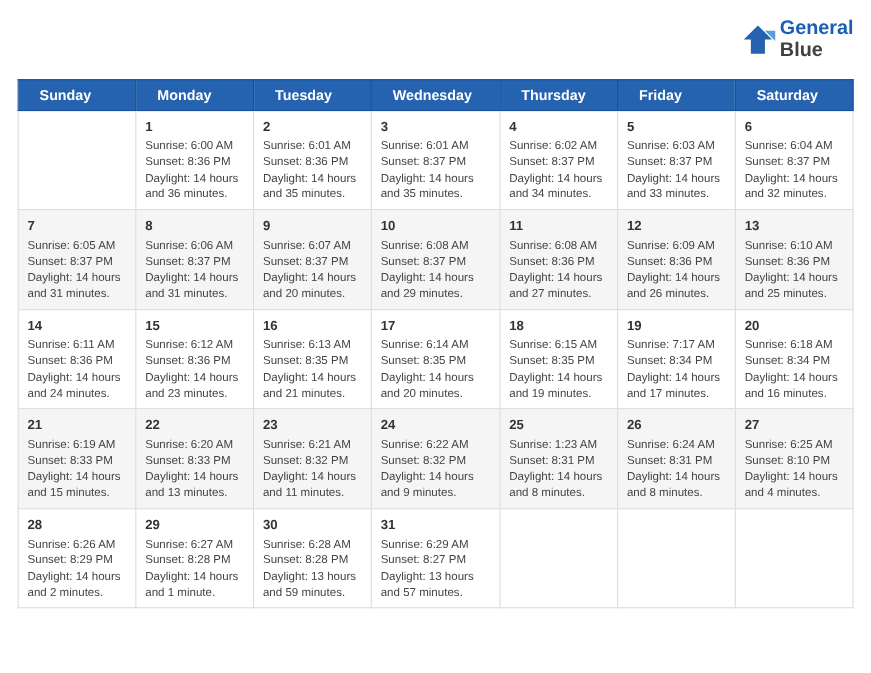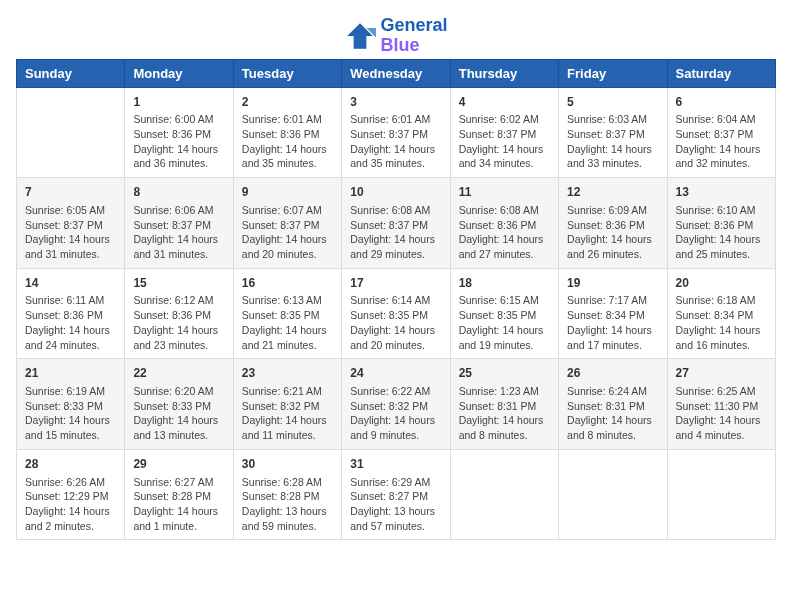--- a/index.html
+++ b/index.html
@@ -5,23 +5,23 @@
     * { box-sizing: border-box; margin: 0; padding: 0; }
     body {
       font-family: Arial, sans-serif;
       background: #fff;
       width: 792px;
       min-height: 612px;
       padding: 16px;
     }
     .header {
       display: flex;
-      justify-content: center;
+      justify-content: flex-end;
       align-items: flex-start;
-      margin-bottom: 3px;
+      margin-bottom: 16px;
     }
     .logo {
       display: flex;
       align-items: center;
       gap: 4px;
     }
     .logo-text {
       font-size: 18px;
       font-weight: bold;
       color: #333;
@@ -47,21 +47,21 @@
     table {
       width: 100%;
       border-collapse: collapse;
       font-size: 11px;
     }
     thead tr {
       background-color: #2563b0;
       color: #fff;
     }
     thead th {
-      padding: 6px 8px;
+      padding: 6px 19px;
       text-align: left;
       font-size: 13px;
       font-weight: 600;
       border: 1px solid #1a4f9a;
     }
     tbody tr {
       border-bottom: 1px solid #ddd;
     }
     tbody tr:nth-child(odd) {
       background: #fff;
@@ -95,21 +95,21 @@
 <body>
 
 <div class="header">
   <div class="logo">
     <svg class="logo-icon" viewBox="0 0 40 40">
       <polygon points="20,4 36,20 28,20 28,36 12,36 12,20 4,20" fill="#2563b0"></polygon>
       <polygon points="28,10 40,10 40,22" fill="#5b9bd5"></polygon>
     </svg>
     <div class="logo-text">
       <div><span>General</span></div>
-      <div><span style="color:#8b5cf6">Blue</span></div>
+      <div><span style="color:#404040">Blue</span></div>
     </div>
   </div>
   <div class="title-section">
     <div class="main-title"></div>
     <div class="subtitle"></div>
   </div>
 </div>
 
 <table>
   <thead>
@@ -310,30 +310,30 @@
         <td>
           <span class="day-num">26</span>
           <div class="day-info">Sunrise: 6:24 AM</div>
           <div class="day-info">Sunset: 8:31 PM</div>
           <div class="day-info">Daylight: 14 hours</div>
           <div class="day-info">and 8 minutes.</div>
         </td>
         <td>
           <span class="day-num">27</span>
           <div class="day-info">Sunrise: 6:25 AM</div>
-          <div class="day-info">Sunset: 11:30 PM</div>
+          <div class="day-info">Sunset: 8:10 PM</div>
           <div class="day-info">Daylight: 14 hours</div>
           <div class="day-info">and 4 minutes.</div>
         </td>
       </tr>
       <tr class="week-row">
         <td>
           <span class="day-num">28</span>
           <div class="day-info">Sunrise: 6:26 AM</div>
-          <div class="day-info">Sunset: 12:29 PM</div>
+          <div class="day-info">Sunset: 8:29 PM</div>
           <div class="day-info">Daylight: 14 hours</div>
           <div class="day-info">and 2 minutes.</div>
         </td>
         <td>
           <span class="day-num">29</span>
           <div class="day-info">Sunrise: 6:27 AM</div>
           <div class="day-info">Sunset: 8:28 PM</div>
           <div class="day-info">Daylight: 14 hours</div>
           <div class="day-info">and 1 minute.</div>
         </td>

